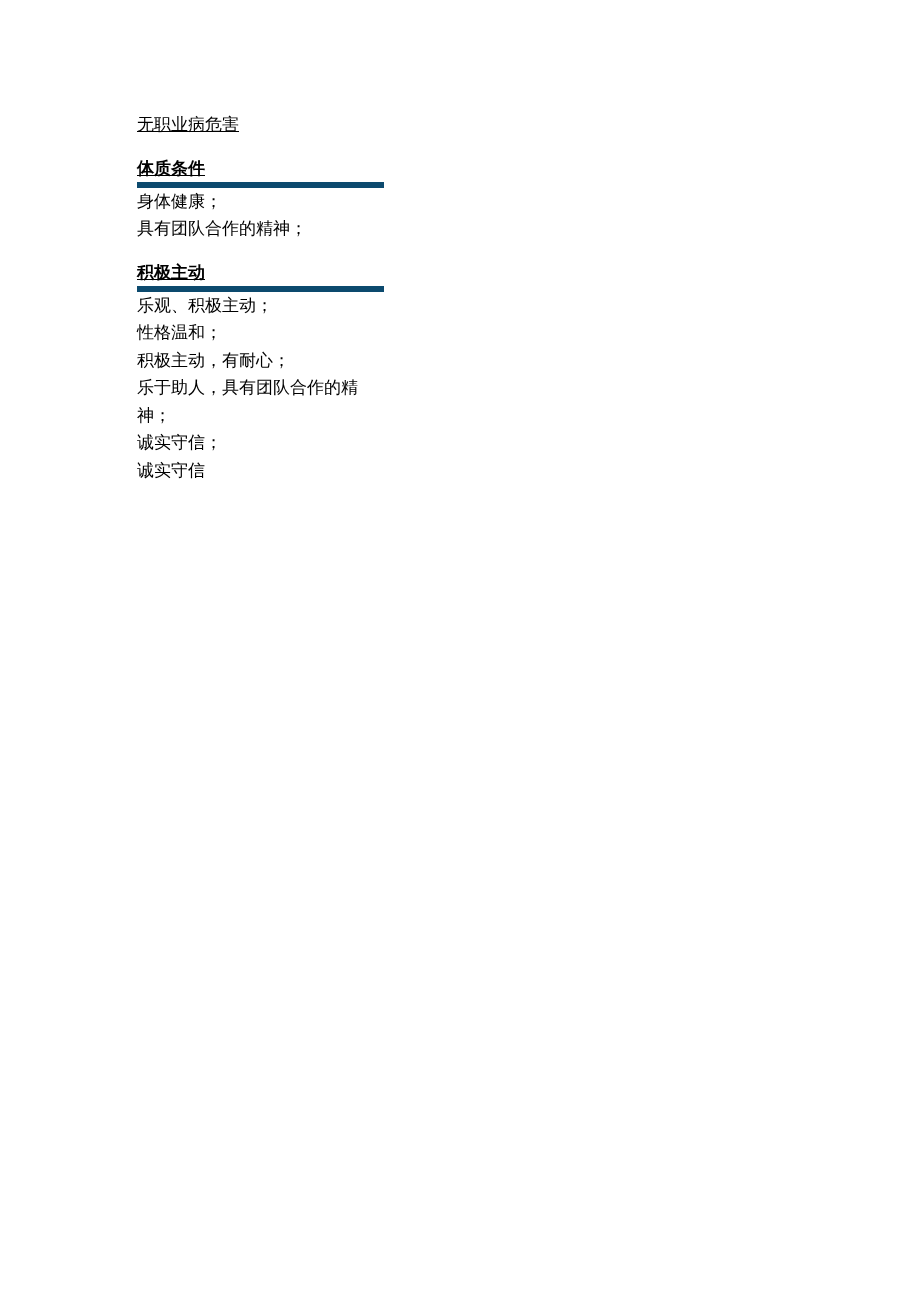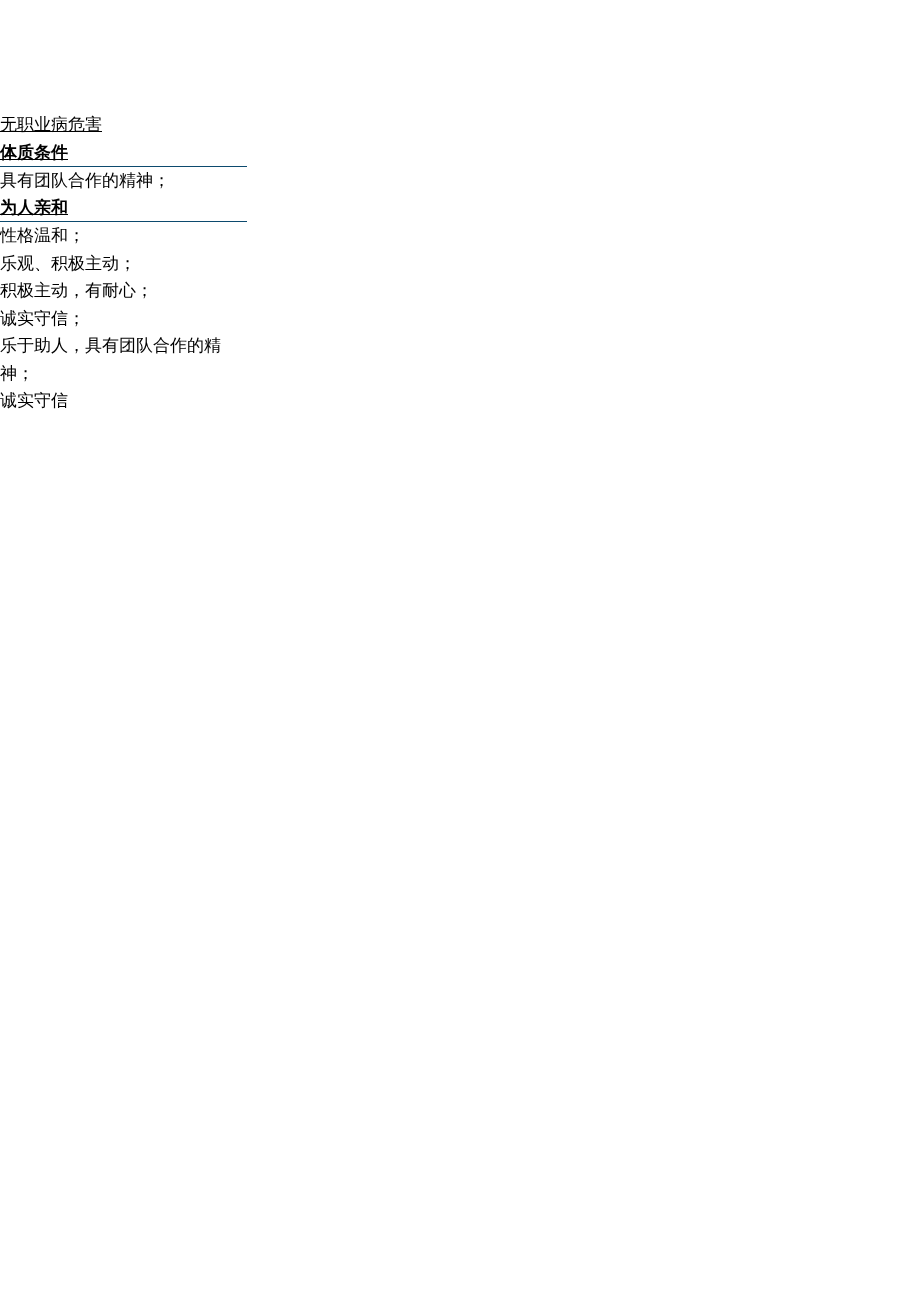--- a/index.html
+++ b/index.html
@@ -8,46 +8,49 @@
       width: 920px;
       height: 1301px;
       background: #ffffff;
       font-family: "SimSun", "宋体", serif;
       font-size: 17px;
       color: #000000;
       line-height: 1.62;
     }
     .page {
       padding-top: 111px;
+      padding-left: 137px;
       width: 247px;
     }
     .underlined {
       text-decoration: underline;
     }
     .section-heading {
       font-weight: bold;
       text-decoration: underline;
       display: block;
-      border-bottom: 1px solid #0c4a6e;
+      border-bottom: 6px solid #0c4a6e;
       width: 247px;
       line-height: 1.3;
       padding-top: 3px;
       padding-bottom: 2px;
+      margin-top: 16px;
     }
     .body-line {
       display: block;
     }
   </style>
 </head>
 <body>
 
 <div class="page">
   <span class="body-line underlined">无职业病危害</span>
   <span class="section-heading">体质条件</span>
+  <span class="body-line">身体健康；</span>
   <span class="body-line">具有团队合作的精神；</span>
-  <span class="section-heading">为人亲和</span>
+  <span class="section-heading">积极主动</span>
+  <span class="body-line">乐观、积极主动；</span>
   <span class="body-line">性格温和；</span>
-  <span class="body-line">乐观、积极主动；</span>
   <span class="body-line">积极主动，有耐心；</span>
+  <span class="body-line">乐于助人，具有团队合作的精神；</span>
   <span class="body-line">诚实守信；</span>
-  <span class="body-line">乐于助人，具有团队合作的精神；</span>
   <span class="body-line">诚实守信</span>
 </div>
 
 </body></html>

